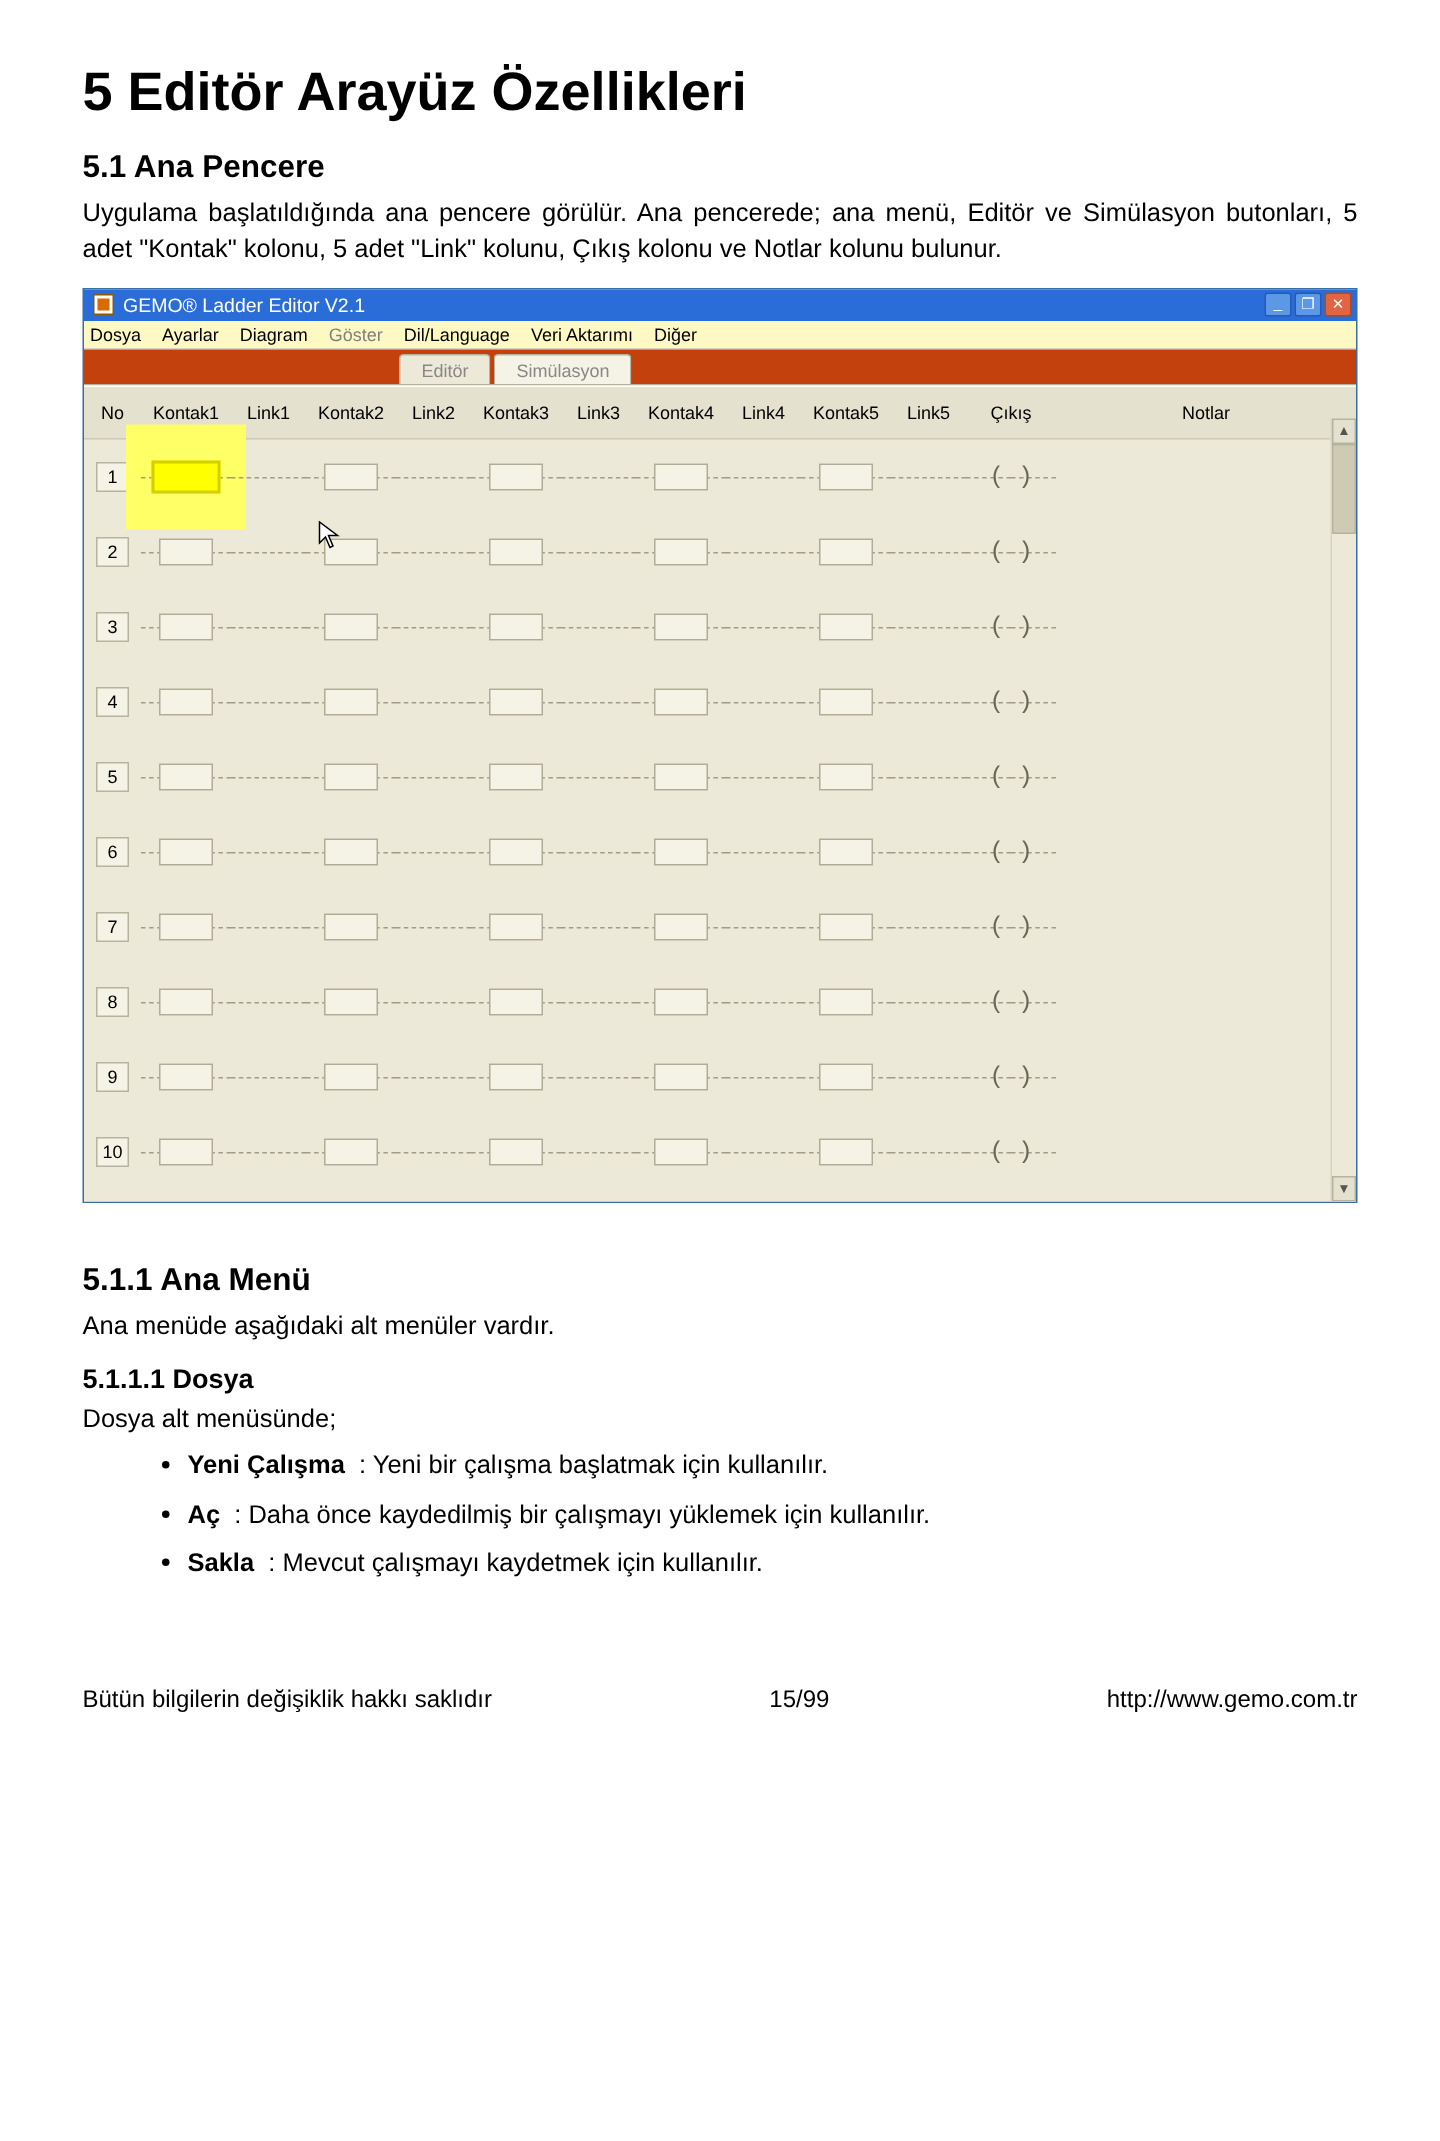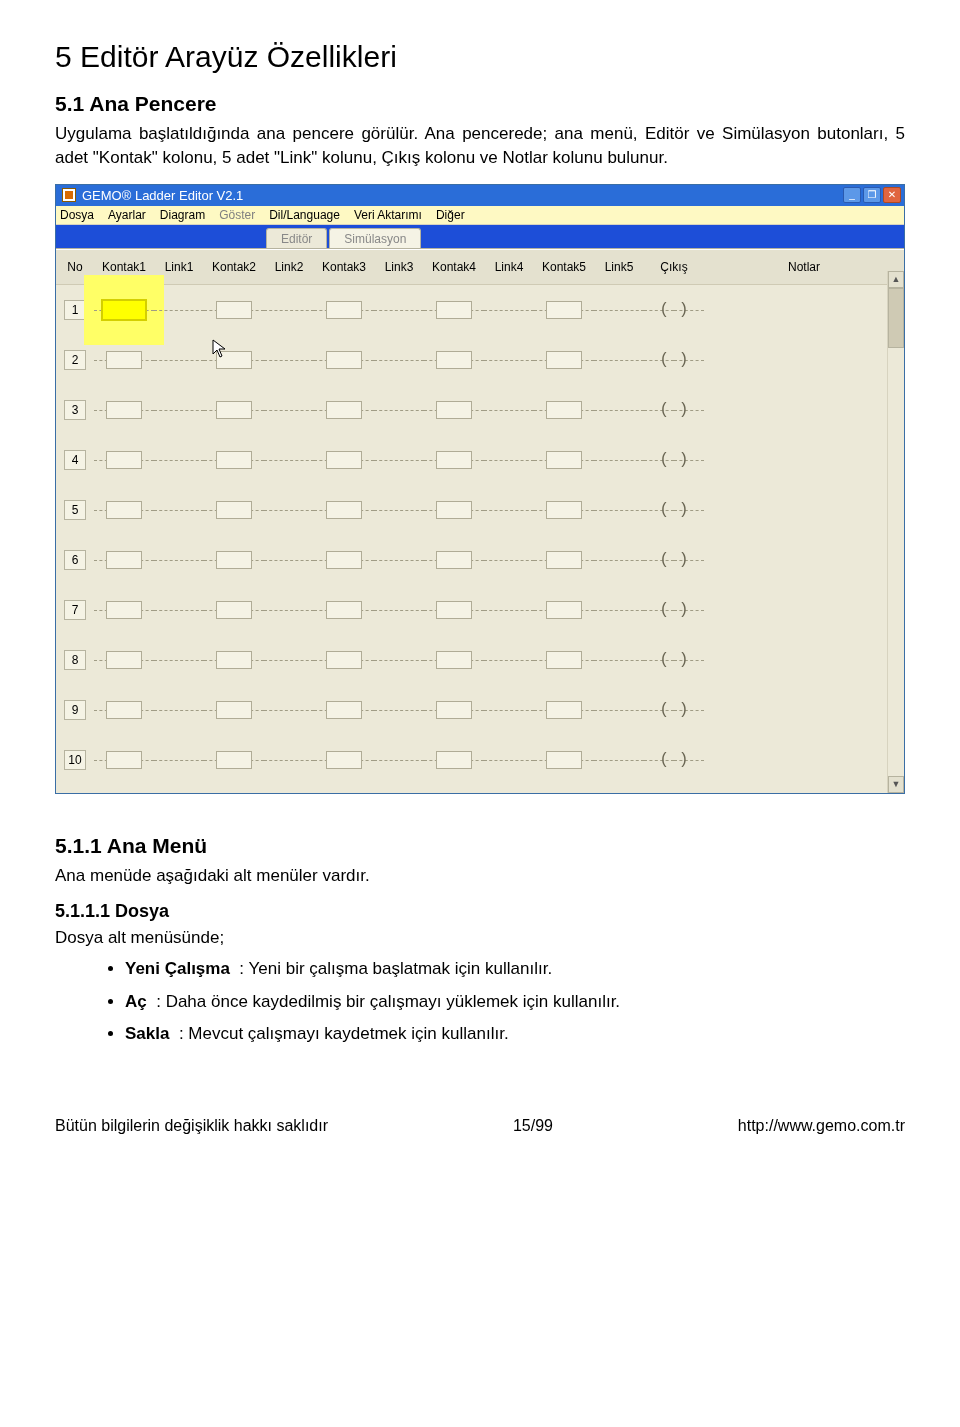--- a/index.html
+++ b/index.html
@@ -13,22 +13,22 @@
   .page {
     padding: 40px 55px 30px 55px;
   }
   .header-row {
     display: flex;
     justify-content: space-between;
     font-size: 17px;
     margin-bottom: 55px;
   }
   .h5 {
-    font-size: 30px;
-    font-weight: normal;
+    font-size: 36px;
+    font-weight: bold;
     margin-bottom: 18px;
   }
   .h51 {
     font-size: 21px;
     font-weight: bold;
     margin-bottom: 6px;
   }
   .body-text {
     font-size: 17px;
     line-height: 1.4;
@@ -87,21 +87,21 @@
   .menubar {
     background: #fef9c3;
     font-size: 12px;
     padding: 2px 4px;
     display: flex;
     gap: 14px;
     border-bottom: 1px solid #d7d3bf;
   }
   .menubar .mi.disabled { color: #808080; }
   .tabrow {
-    background: #1d4ed8;
+    background: #c2410c;
     padding: 3px 0 0 210px;
     display: flex;
     gap: 0;
     border-bottom: 1px solid #b6b39f;
     height: 24px;
   }
   .tab {
     font-size: 12px;
     padding: 3px 14px 2px 14px;
     background: #f5f3e5;

